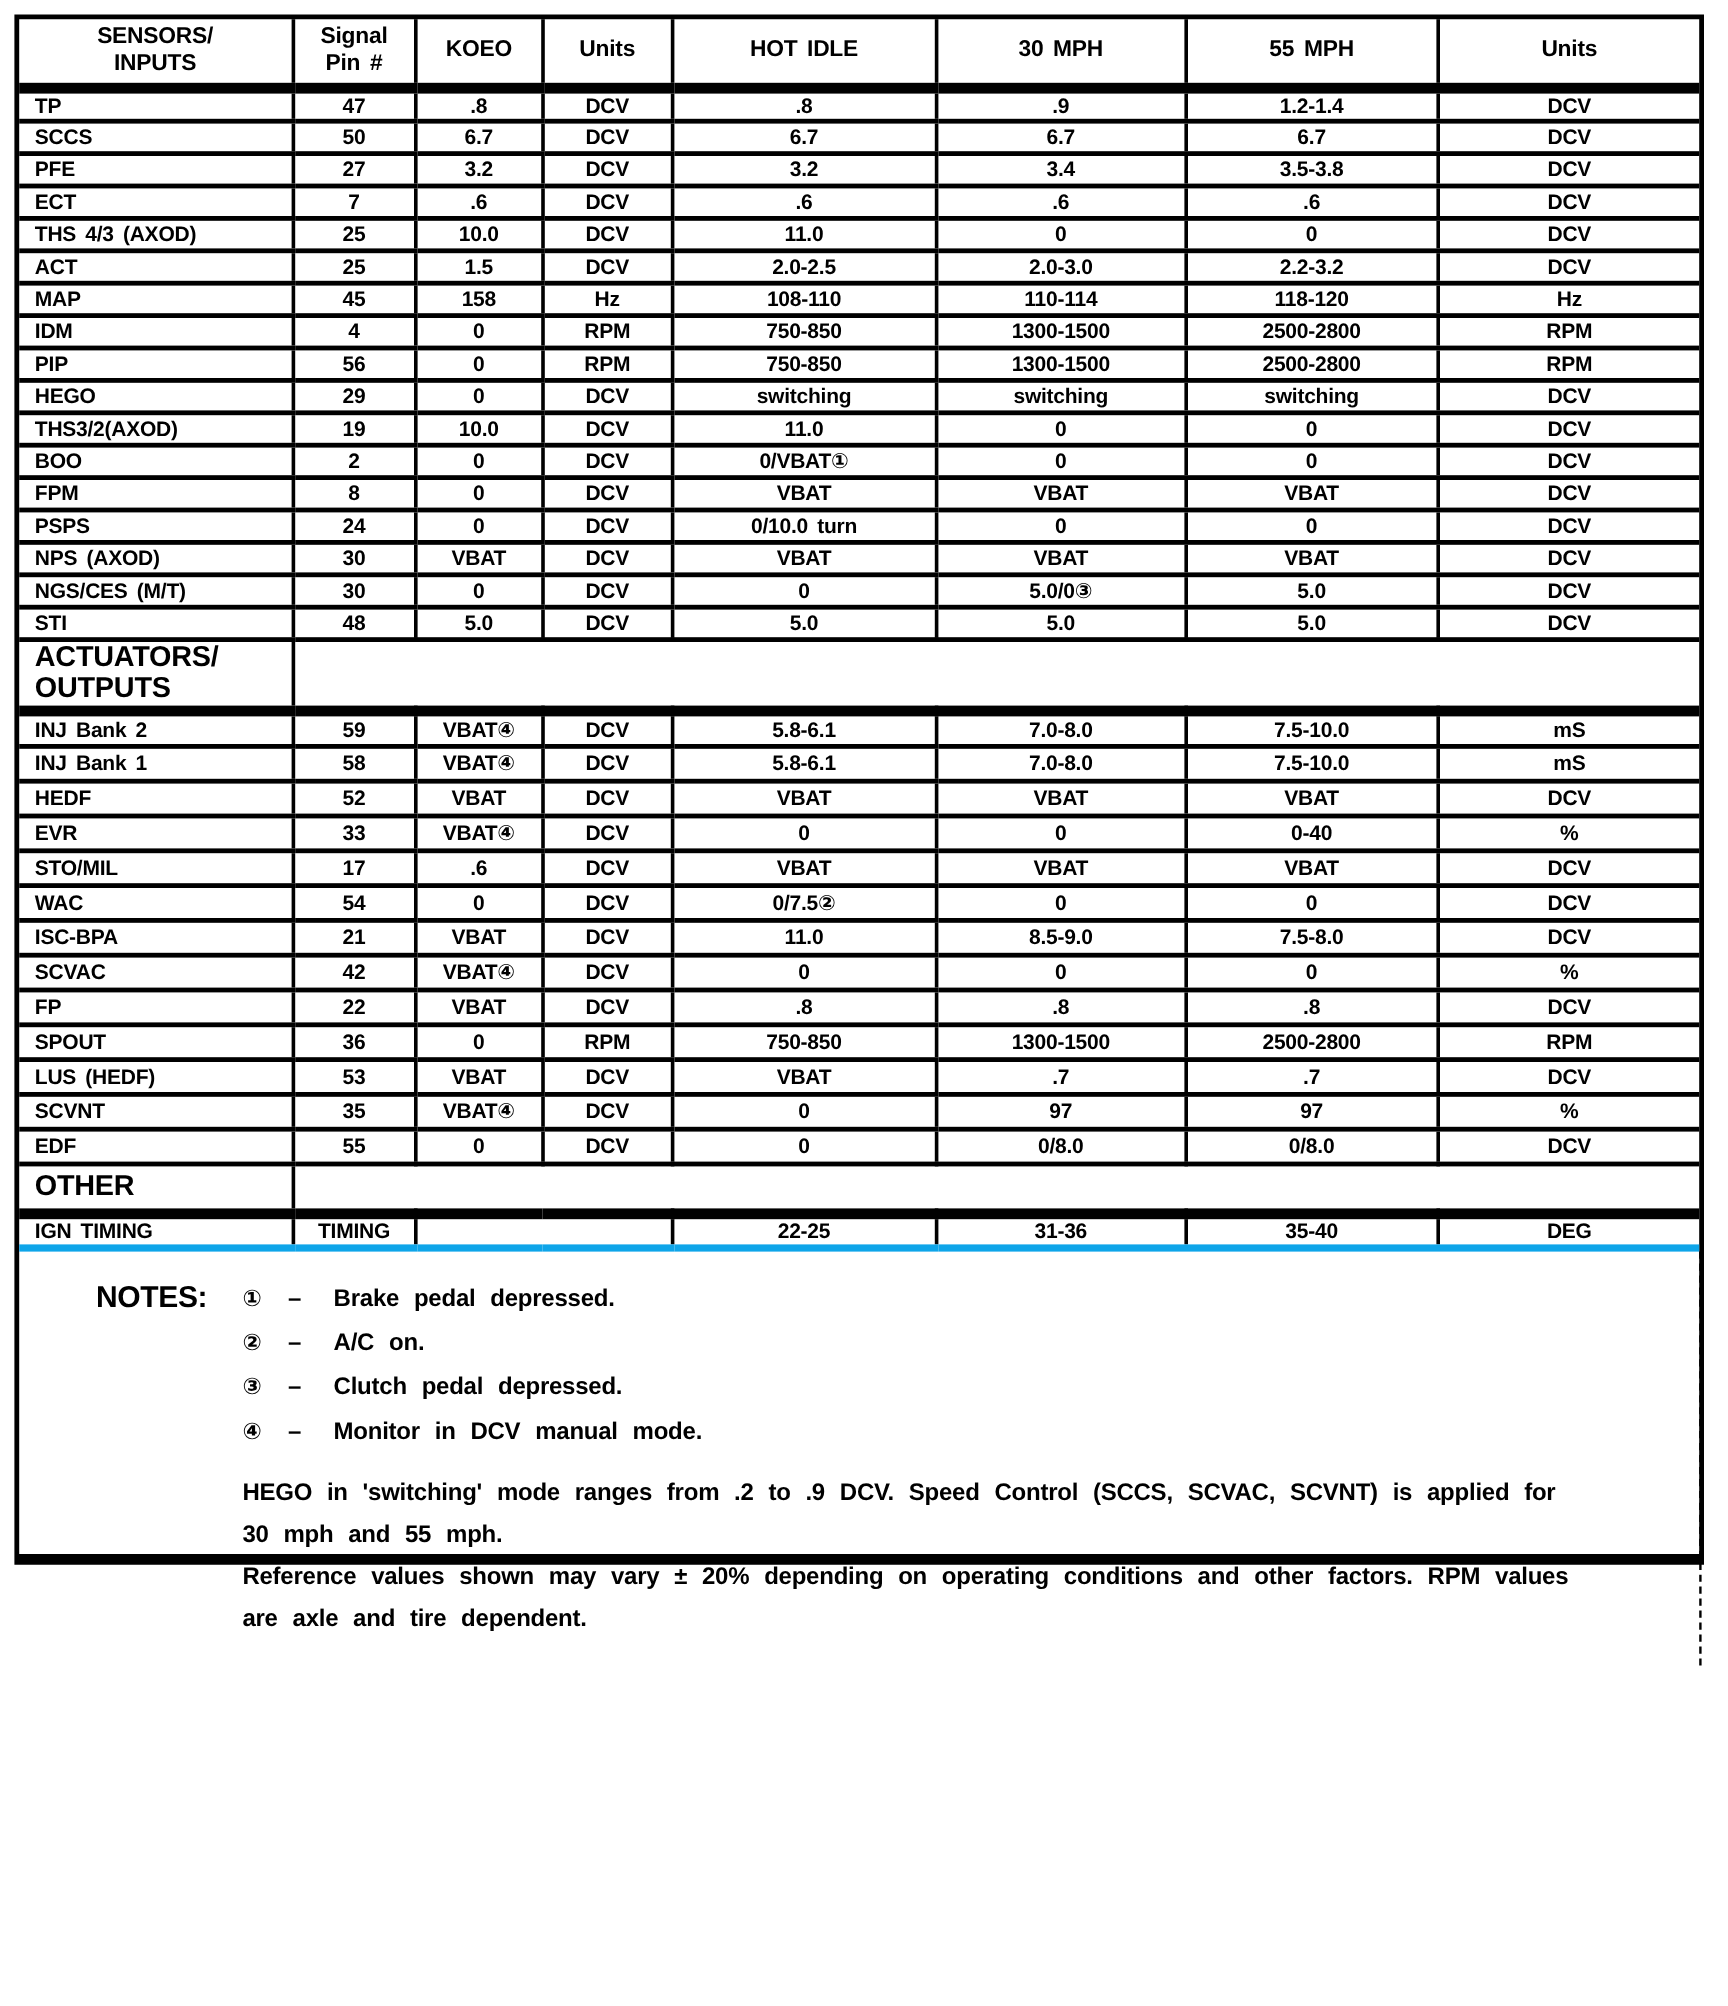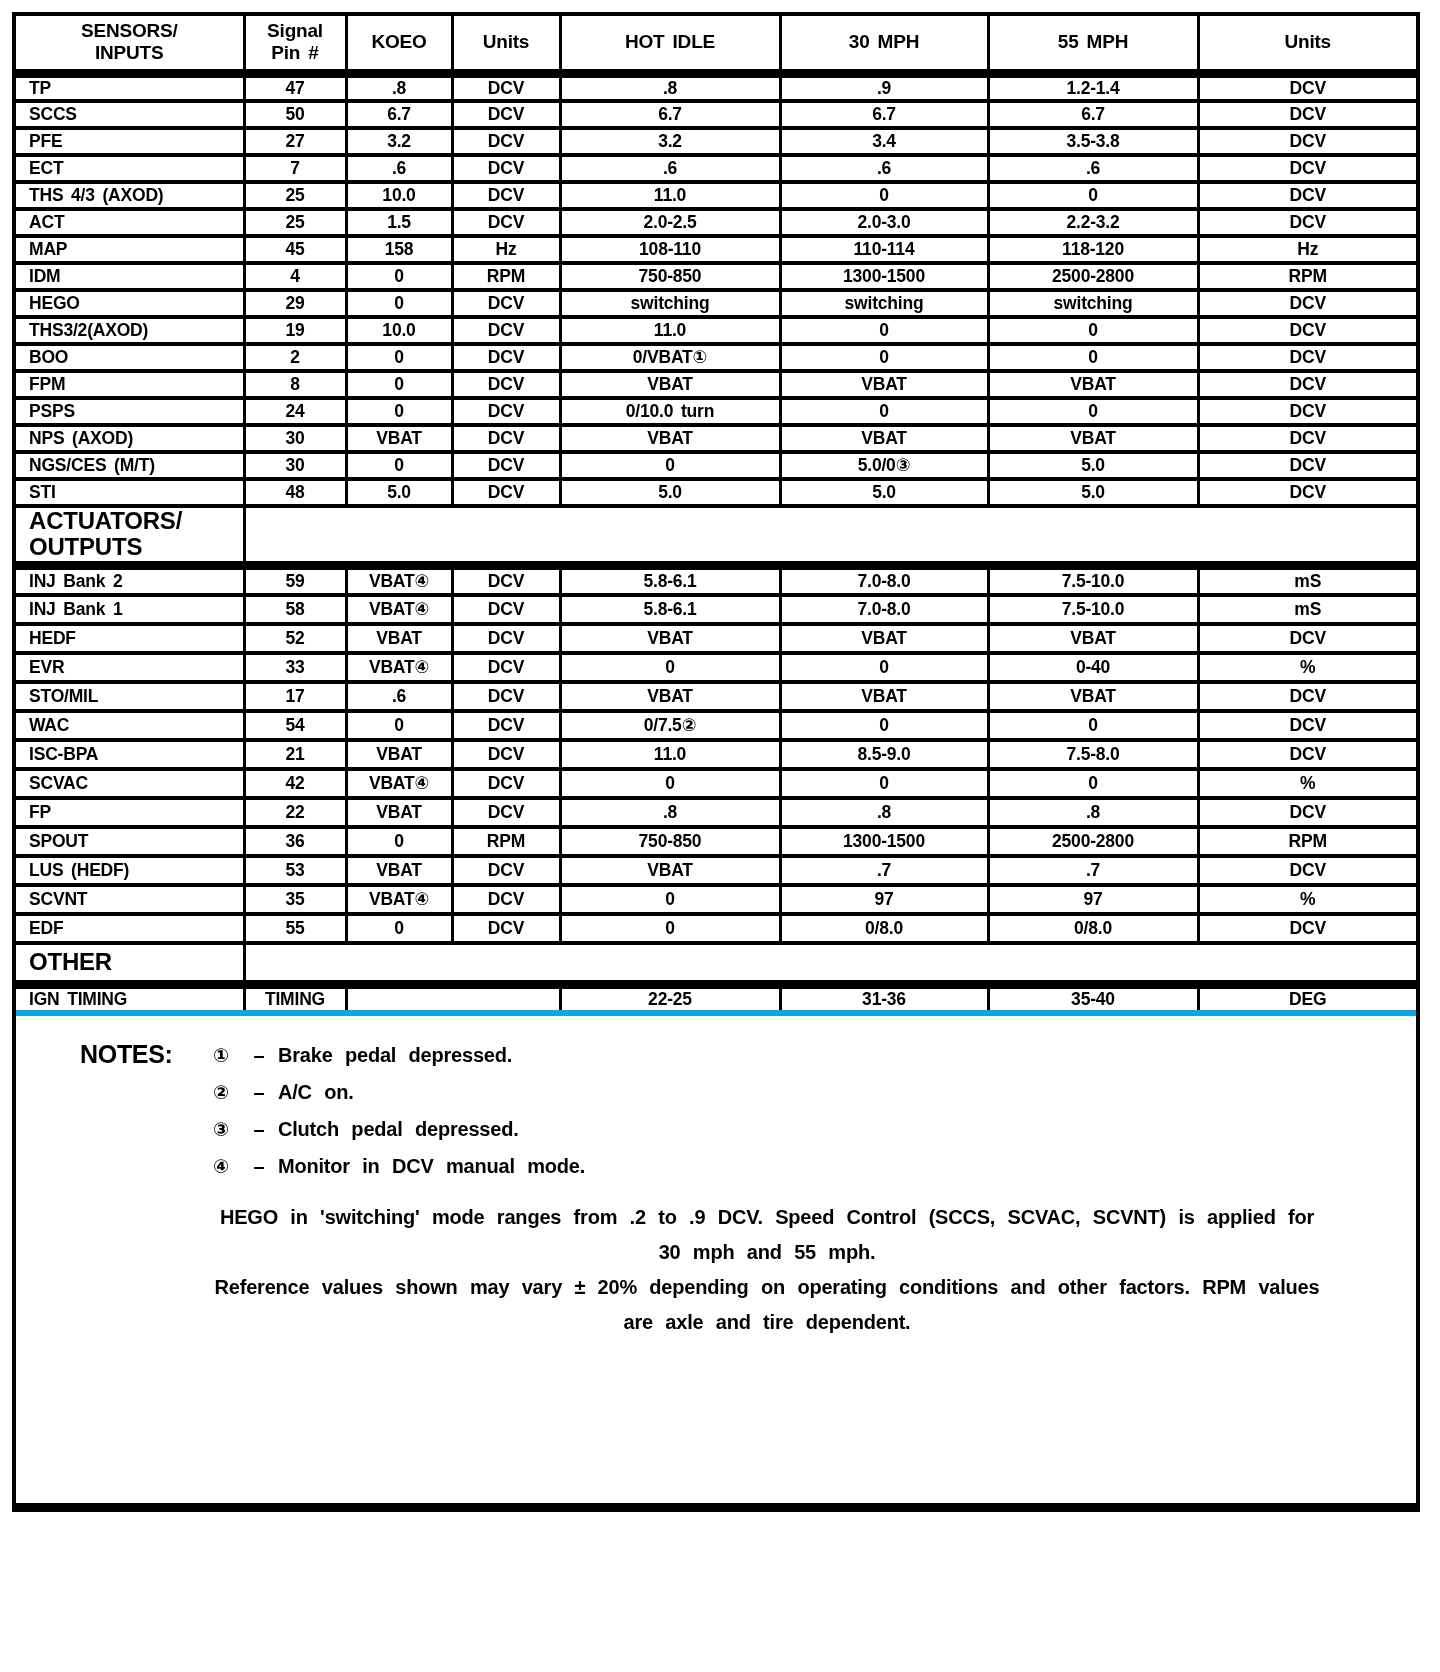--- a/index.html
+++ b/index.html
@@ -2,21 +2,21 @@
 <html><head>
 <meta charset="utf-8">
 <style>
   * { box-sizing: border-box; }
   html,body { margin:0; padding:0; background:#f6f6f4; }
   .page {
     position:relative; width:1440px; height:1672px; background:#ffffff;
     font-family:"Liberation Sans","DejaVu Sans",sans-serif; color:#000;
   }
   .outer {
-    position:absolute; left:12px; top:12px; width:1408px; height:1500px;
+    position:absolute; left:12px; top:12px; width:1408px; height:1292px;
     border:4px solid #000; border-bottom-width:9px; background:#fff;
   }
   table.ref {
     border-collapse:collapse; table-layout:fixed; width:1400px;
   }
   table.ref th, table.ref td {
     border-left:3px solid #000; padding:0 4px; text-align:center;
     font-weight:bold; overflow:hidden; white-space:nowrap;
     letter-spacing:-0.2px; word-spacing:3px;
   }
@@ -35,21 +35,21 @@
     text-align:left; vertical-align:middle;
   }
   tr.section-row td.sec-label {
     padding-left:13px; font-size:24px; line-height:1.12; height:60px;
   }
   tr.section-row.sec-short td.sec-label { height:42px; }
   tr.section-row.sec-short td { height:42px; }
   tr.ign-row td { border-bottom:6px solid #0ea5e9; height:31px; }
   .notes {
     position:relative; padding:16px 0 0 0; height:345px;
-    border-right:2px dashed #000; margin-right:-2px;text-align:center;
+    border-right:2px dashed #000; margin-right:-2px;
   }
   .notes-label {
     position:absolute; left:64px; top:24px; font-size:25px; font-weight:bold;
     letter-spacing:-0.3px;
   }
   .notes-body { position:absolute; left:186px; top:28px; width:1130px; }
   .note-item { display:flex; align-items:baseline; height:37px; font-size:20px; font-weight:bold; }
   .note-item .marker { width:38px; font-size:19px; }
   .note-item .dash { width:38px; }
   .note-item .txt, .para-line { word-spacing:7px; letter-spacing:-0.2px; }
@@ -170,20 +170,30 @@
             <td>158</td>
             <td>Hz</td>
             <td>108-110</td>
             <td>110-114</td>
             <td>118-120</td>
             <td>Hz</td>
           </tr>
           <tr class="data-row sec-sensors">
             <td class="c-name">IDM</td>
             <td>4</td>
+            <td>0</td>
+            <td>RPM</td>
+            <td>750-850</td>
+            <td>1300-1500</td>
+            <td>2500-2800</td>
+            <td>RPM</td>
+          </tr>
+          <tr class="data-row sec-sensors">
+            <td class="c-name">PIP</td>
+            <td>56</td>
             <td>0</td>
             <td>RPM</td>
             <td>750-850</td>
             <td>1300-1500</td>
             <td>2500-2800</td>
             <td>RPM</td>
           </tr>
           <tr class="data-row sec-sensors">
             <td class="c-name">HEGO</td>
             <td>29</td>

